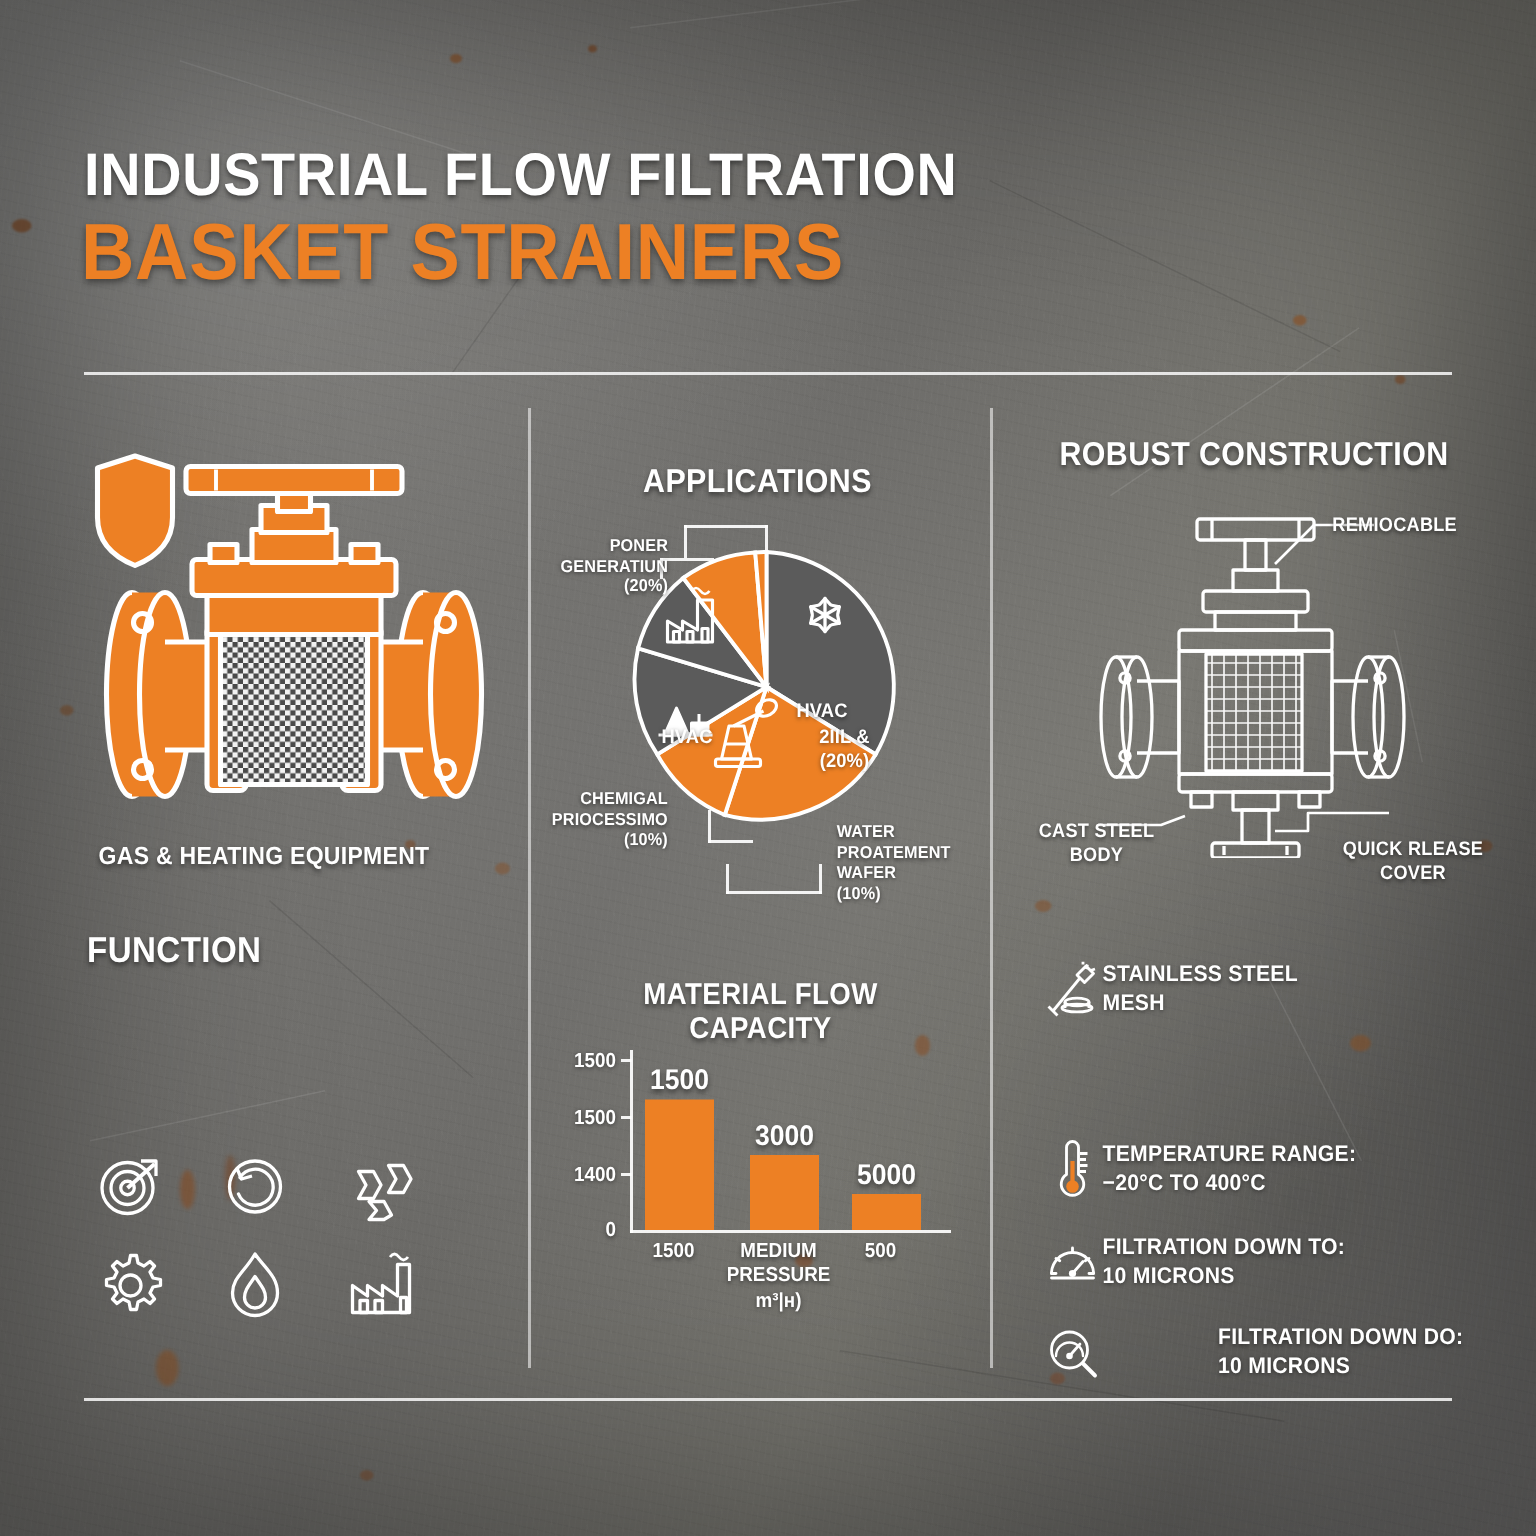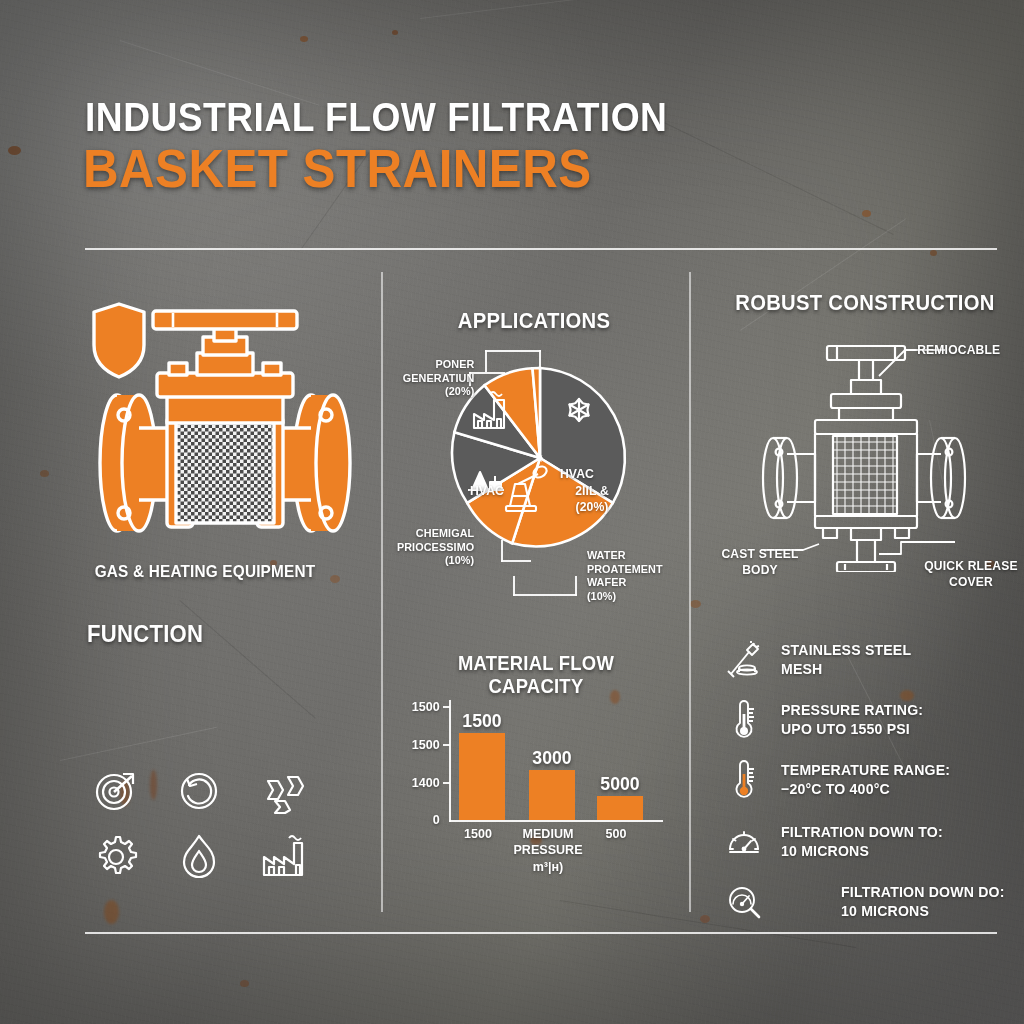--- a/index.html
+++ b/index.html
@@ -24,21 +24,21 @@
       repeating-linear-gradient(97deg, rgba(255,255,255,.035) 0 1px, transparent 1px 4px),
       repeating-linear-gradient(13deg, rgba(0,0,0,.04) 0 1px, transparent 1px 7px),
       repeating-linear-gradient(72deg, rgba(255,255,255,.022) 0 1px, transparent 1px 11px);
   }
   .scr{position:absolute;background:rgba(255,255,255,.10);transform-origin:0 0;}
   .scrd{position:absolute;background:rgba(0,0,0,.10);transform-origin:0 0;}
   .rust{position:absolute;border-radius:50%;filter:blur(.6px);}
   #vig{position:absolute;inset:0;box-shadow:inset 0 0 190px 40px rgba(0,0,0,.34);}
 
   
-  #content{position:absolute;inset:0;margin-left:29px;}
+  #content{position:absolute;inset:0;}
   .hr{position:absolute;height:2px;background:rgba(255,255,255,.82);}
   .vr{position:absolute;width:2px;background:rgba(255,255,255,.55);}
 
   h1,h2,h3,p,ul{margin:0;padding:0;}
   .t1{
     position:absolute;left:56px;top:95px;
     font-size:40px;font-weight:700;letter-spacing:.5px;color:#fff;
     font-stretch:condensed;transform:scaleX(.93);transform-origin:0 50%;
     text-shadow:0 2px 4px rgba(0,0,0,.45);
   }
@@ -106,21 +106,21 @@
     transform:scaleX(.93);
   }
   .bar{position:absolute;background:#ED8024;}
   
   .clab{
     position:absolute;color:#fff;font-weight:700;font-size:13px;
     line-height:1.2;letter-spacing:.2px;
     text-shadow:0 1px 3px rgba(0,0,0,.55);transform:scaleX(.93);
   }
   
-  .feat{position:absolute;display:flex;align-items:flex-start;gap:18px;}
+  .feat{position:absolute;display:flex;align-items:flex-start;gap:1px;}
   .feat .ftx{
     color:#fff;font-weight:700;font-size:15px;line-height:1.28;
     letter-spacing:.2px;text-shadow:0 1px 3px rgba(0,0,0,.5);
     transform:scaleX(.94);transform-origin:0 50%;white-space:pre-line;
   }
   .fic{width:38px;height:40px;flex:0 0 38px;display:flex;align-items:center;justify-content:center;}
 </style>
 </head>
 <body>
 
@@ -471,32 +471,20 @@
       <path d="M26 5 l1 -3 M29 6 l3 -1 M24 2 l0 -2"></path>
       <ellipse cx="20" cy="27" rx="8" ry="2.6"></ellipse>
           <ellipse cx="20" cy="31" rx="10" ry="2.6"></ellipse>
       <path d="M12 27 L12 31 M28 27 L28 31"></path>
     </svg>
       </div>
     <div class="ftx">STAINLESS STEEL
 MESH</div>
   </div>
 
-  <div class="feat" style="left:696px;top:700px;width:280px;">
-    <div class="fic">
-        <svg width="26" height="40" viewBox="0 0 26 40" fill="none" stroke="#fff" stroke-width="1.9" stroke-linejoin="round">
-      <path d="M9 5 a4 4 0 0 1 8 0 v18 a7.5 7.5 0 1 1 -8 0 Z"></path>
-      <circle cx="13" cy="31" r="4" fill="#fff" stroke="none"></circle>
-      <rect x="11.6" y="14" width="2.8" height="14" fill="#fff" stroke="none"></rect>
-      <path d="M18 9 L23 9 M18 13 L22 13 M18 17 L23 17 M18 21 L22 21"></path>
-    </svg>
-      </div>
-    <div class="ftx">PRESSURE RATING:
-UPO UTO 1550 PSI</div>
-  </div>
 
   <div class="feat" style="left:696px;top:760px;width:290px;">
     <div class="fic">
         <svg width="26" height="40" viewBox="0 0 26 40" fill="none" stroke="#fff" stroke-width="1.9" stroke-linejoin="round">
       <path d="M9 5 a4 4 0 0 1 8 0 v18 a7.5 7.5 0 1 1 -8 0 Z"></path>
       <circle cx="13" cy="31" r="4.2" fill="#ED8024" stroke="none"></circle>
       <rect x="11.6" y="14" width="2.8" height="14" fill="#ED8024" stroke="none"></rect>
       <path d="M18 9 L23 9 M18 13 L22 13 M18 17 L23 17 M18 21 L22 21"></path>
     </svg>
       </div>

